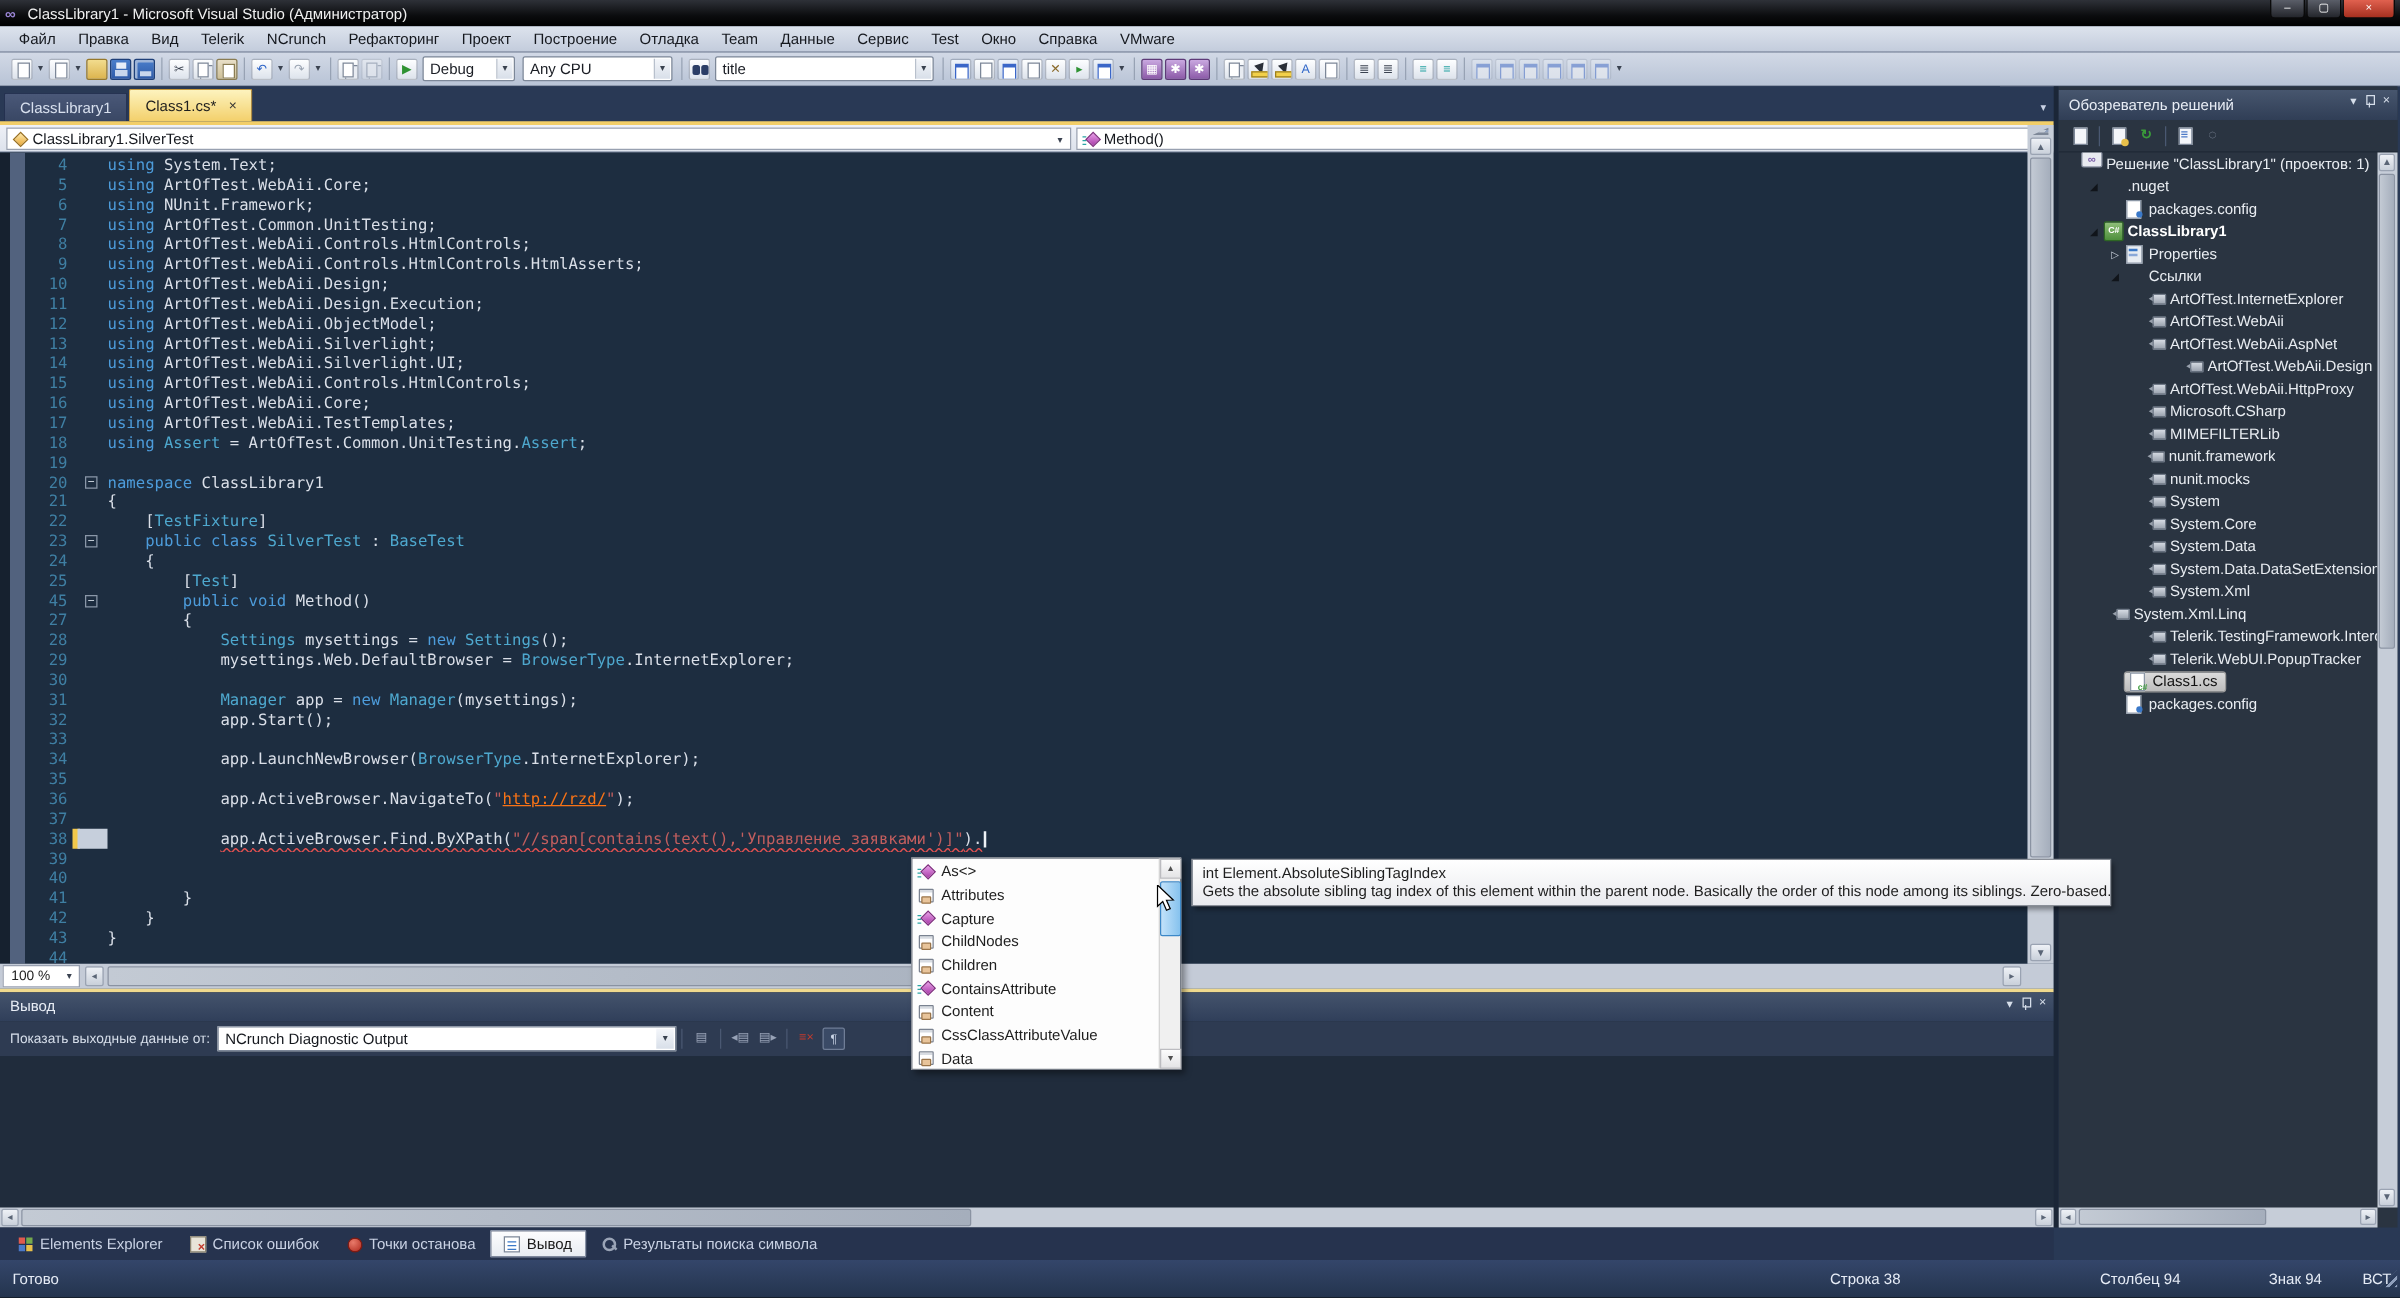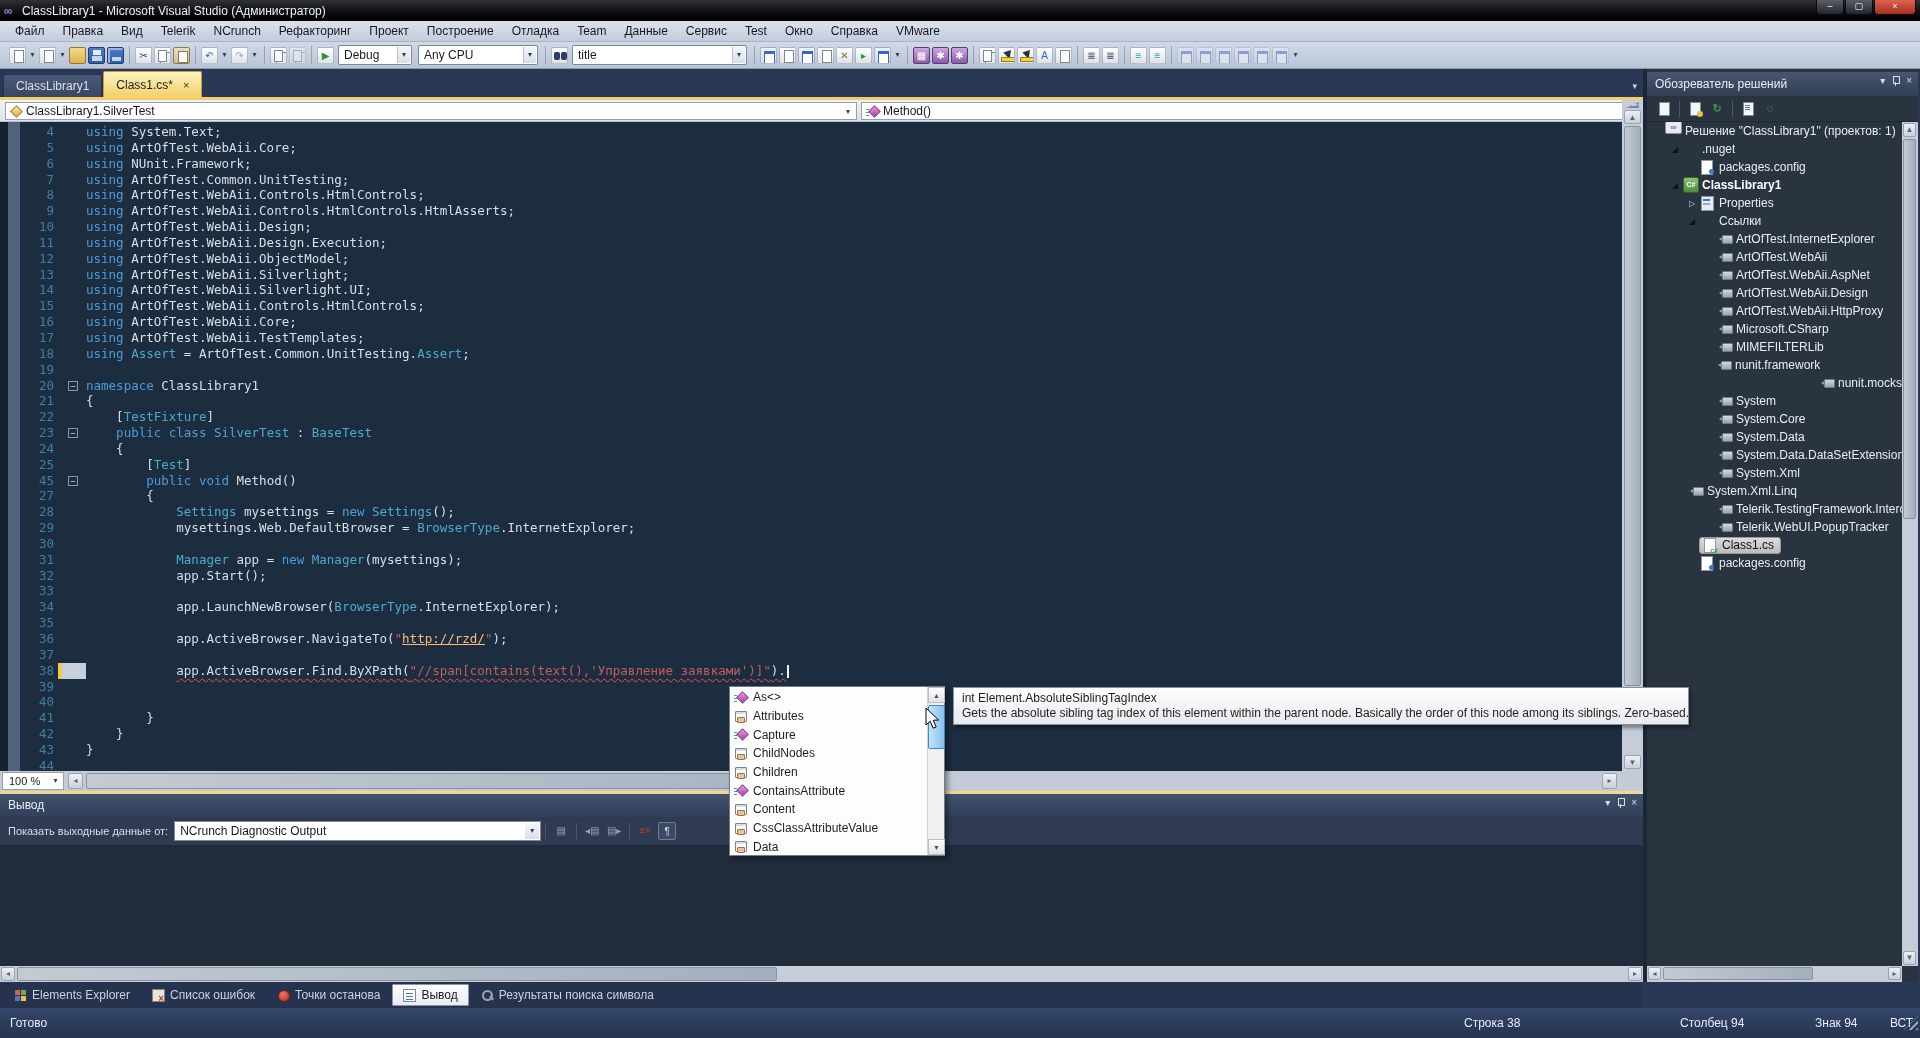--- a/index.html
+++ b/index.html
@@ -96,21 +96,21 @@
   .gstrip2 { position:absolute; left:8px; top:0; width:12px; height:100%; background:#52627e; }
   .codelines { position:absolute; left:0; top:2px; width:100%; }
   .cl { position:relative; height:15.85px; line-height:15.85px; white-space:pre; display:flex; }
   .cl .ln { display:inline-block; width:62px; padding-right:8px; text-align:right; color:#3f7fa3; flex:0 0 62px; }
   .cl .fm { display:inline-block; width:24px; flex:0 0 24px; position:relative; }
   .cl.changed::before { content:""; position:absolute; left:58px; top:0; width:6px; height:100%; background:#f2c84b; }
   .cl.changed .fm { background:#c6cfdc; }
   .foldbox { position:absolute; left:6px; top:3px; width:10px; height:10px; border:1px solid #8a97a8;
     color:#c8d2dc; font-size:9px; line-height:8px; text-align:center; background:#1d2d40; }
   .tk.kw { color:#4d9cdb; } .tk.ty { color:#4ea8ce; } .tk.pl { color:#dadfe8; }
-  .tk.st { color:#c25e5e; } .tk.url { color:#fdba74; text-decoration:underline; }
+  .tk.st { color:#c25e5e; } .tk.url { color:#f97316; text-decoration:underline; }
   .sq { text-decoration-line:underline; text-decoration-style:wavy; text-decoration-color:#e35050;
     text-decoration-thickness:1px; text-underline-offset:3px; }
   .tk.st.sq, .tk.pl.sq { text-decoration-line:underline; text-decoration-style:wavy; text-decoration-color:#e35050; }
   .caret { display:inline-block; width:2px; height:13px; background:#eef2f6; vertical-align:middle; margin-left:1px; }
 
   
   .sb { background:#c6cdd8; }
   .sbbtn { position:absolute; background:linear-gradient(#eef1f6,#c9d0da); border:1px solid #9aa3b2;
     color:#5a6576; font-size:8px; text-align:center; border-radius:2px; }
   .sbthumb { position:absolute; background:linear-gradient(90deg,#c3cad4,#a5aebc); border:1px solid #8a93a2; border-radius:2px; }
@@ -533,21 +533,21 @@
           <div class="trow" style="padding-left: 55px;">
             <span class="arr"></span>
             <span class="ti ti-reference"></span>
             <span class="lbl">ArtOfTest.WebAii</span>
           </div>
           <div class="trow" style="padding-left: 55px;">
             <span class="arr"></span>
             <span class="ti ti-reference"></span>
             <span class="lbl">ArtOfTest.WebAii.AspNet</span>
           </div>
-          <div class="trow" style="padding-left: 55px; text-align: right;">
+          <div class="trow" style="padding-left: 85px; text-align: right;">
             <span class="arr"></span>
             <span class="ti ti-reference"></span>
             <span class="lbl">ArtOfTest.WebAii.Design</span>
           </div>
           <div class="trow" style="padding-left: 55px;">
             <span class="arr"></span>
             <span class="ti ti-reference"></span>
             <span class="lbl">ArtOfTest.WebAii.HttpProxy</span>
           </div>
           <div class="trow" style="padding-left: 55px;">
@@ -558,21 +558,21 @@
           <div class="trow" style="padding-left: 55px;">
             <span class="arr"></span>
             <span class="ti ti-reference"></span>
             <span class="lbl">MIMEFILTERLib</span>
           </div>
           <div class="trow" style="padding-left: 54px;">
             <span class="arr"></span>
             <span class="ti ti-reference"></span>
             <span class="lbl">nunit.framework</span>
           </div>
-          <div class="trow" style="padding-left: 55px; justify-content: flex-end;">
+          <div class="trow" style="padding-left: 55px;">
             <span class="arr"></span>
             <span class="ti ti-reference"></span>
             <span class="lbl">nunit.mocks</span>
           </div>
           <div class="trow" style="padding-left: 55px;">
             <span class="arr"></span>
             <span class="ti ti-reference"></span>
             <span class="lbl">System</span>
           </div>
           <div class="trow" style="padding-left: 55px;">

